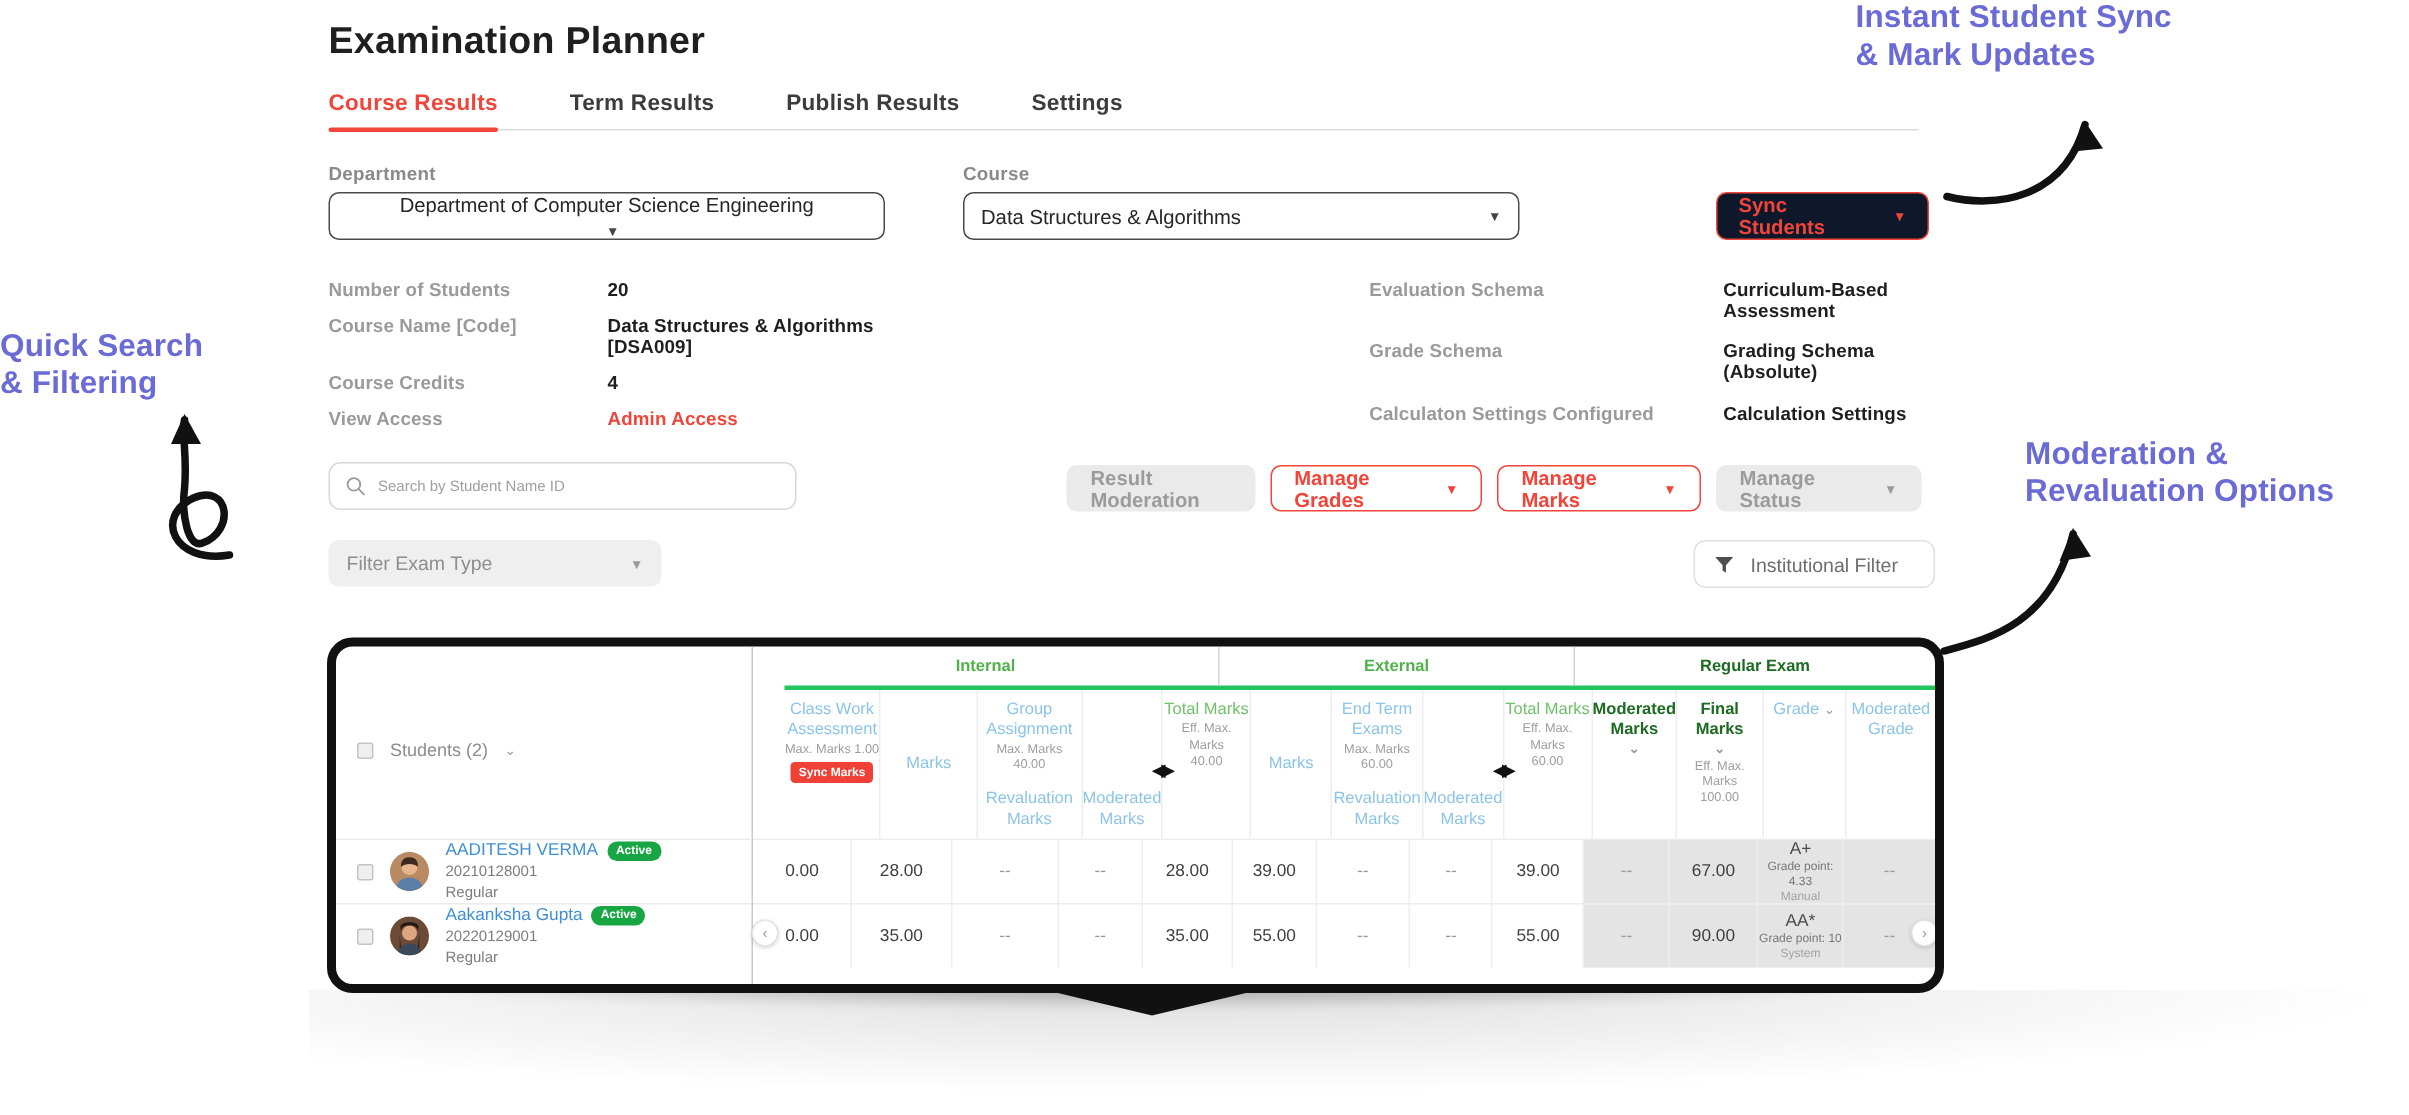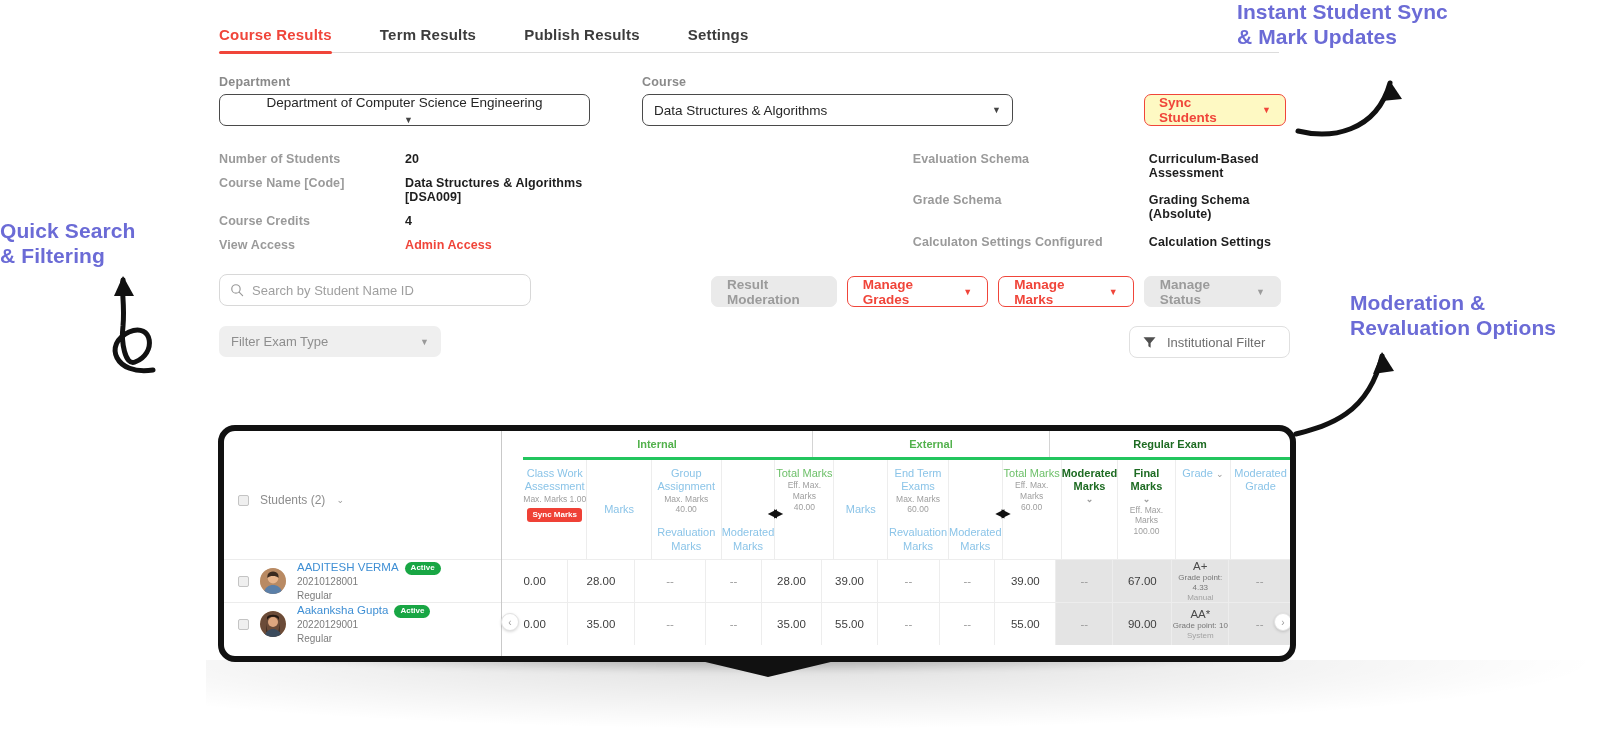--- a/index.html
+++ b/index.html
@@ -105,21 +105,21 @@
     color:#f0453a;
     border-radius:7px;
     height:32px;
     display:flex;
     align-items:center;
     justify-content:center;
     gap:22px;
     padding:0 14px;
     font-size:13.5px;
     font-weight:700;
-    background:#fef9c3;
+    background:#0f172a;
     cursor:pointer;
     min-width:142px;
   }
   .btn-sync .caret { color:#f0453a; margin:0; }
 
   
   .info-wrap { margin-top:26px; display:flex; }
   .info-col { display:grid; grid-template-columns:auto auto; row-gap:10px; }
   .info-col.left  { grid-template-columns:186px auto; }
   .info-col.right { grid-template-columns:236px auto; margin-left:326px; }
@@ -131,21 +131,21 @@
   .controls { margin-top:22px; position:relative; height:94px; }
   .search-box {
     position:absolute; left:0; top:0;
     width:312px; height:32px;
     border:1px solid #d8d8d8;
     border-radius:8px;
     display:flex; align-items:center;
     padding:0 10px; gap:8px;
     background:#fff;
   }
-  .search-ph { font-size:13px; color:#9f9f9f; }
+  .search-ph { font-size:10px; color:#9f9f9f; }
   .filter-exam {
     position:absolute; left:0; top:52px;
     width:222px; height:31px;
     background:#efefef;
     border-radius:7px;
     display:flex; align-items:center; justify-content:space-between;
     padding:0 12px;
     font-size:13px; color:#8e8e8e;
     cursor:pointer;
   }
@@ -339,20 +339,21 @@
   <path d="M92 22 L 83 44 L 104 41 Z" fill="#111"></path>
 </svg>
 
 <svg class="arrow" id="arrow-search" style="left:95px;top:272px" width="130" height="110" viewBox="0 0 130 110">
   <path d="M58 98 C 20 104, 8 72, 34 60 C 58 50, 62 82, 40 90 C 30 94, 26 70, 28 54 C 30 32, 26 18, 28 8" stroke="#111" stroke-width="5" fill="none" stroke-linecap="round" stroke-linejoin="round"></path>
   <path d="M28 4 L 19 24 L 39 24 Z" fill="#111"></path>
 </svg>
 
 <div class="app">
 
+  <div class="page-title">Examination Planner</div>
 
   <div class="tabs">
     <div class="tab active">Course Results</div>
     <div class="tab">Term Results</div>
     <div class="tab">Publish Results</div>
     <div class="tab">Settings</div>
   </div>
 
   <div class="select-row">
     <div>

